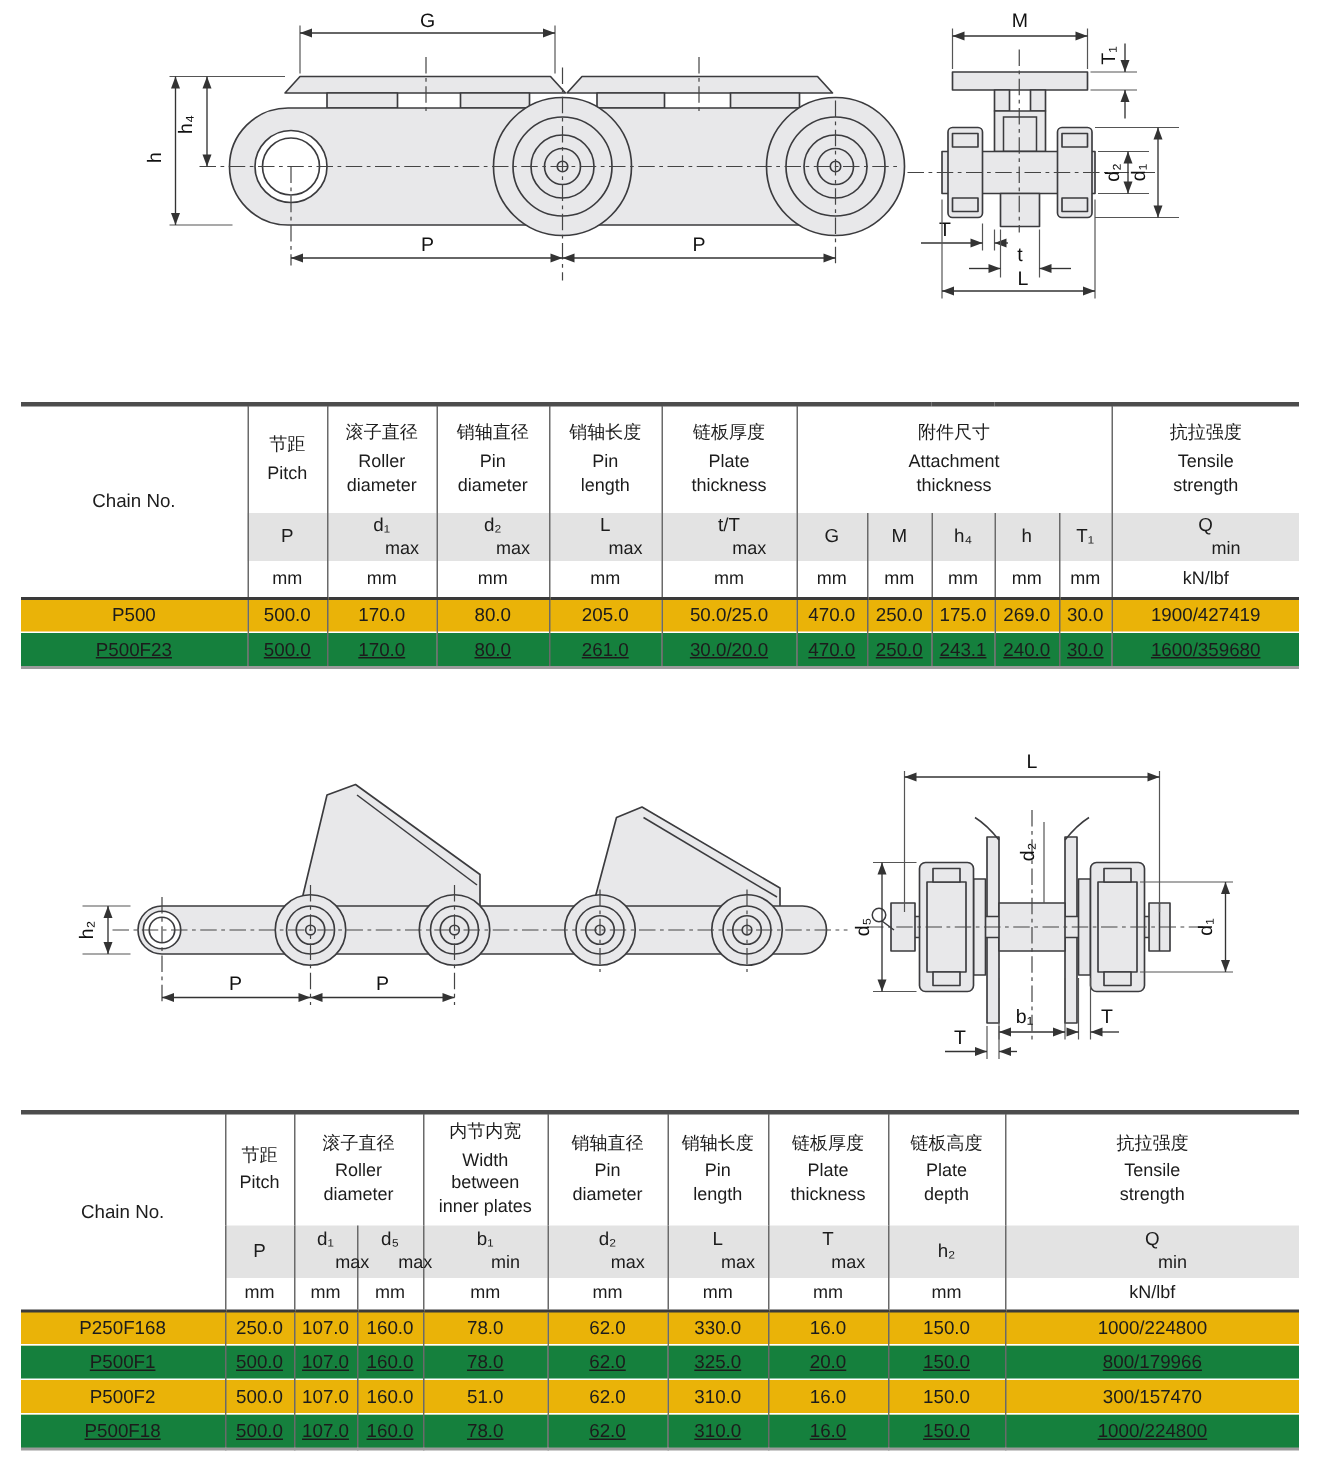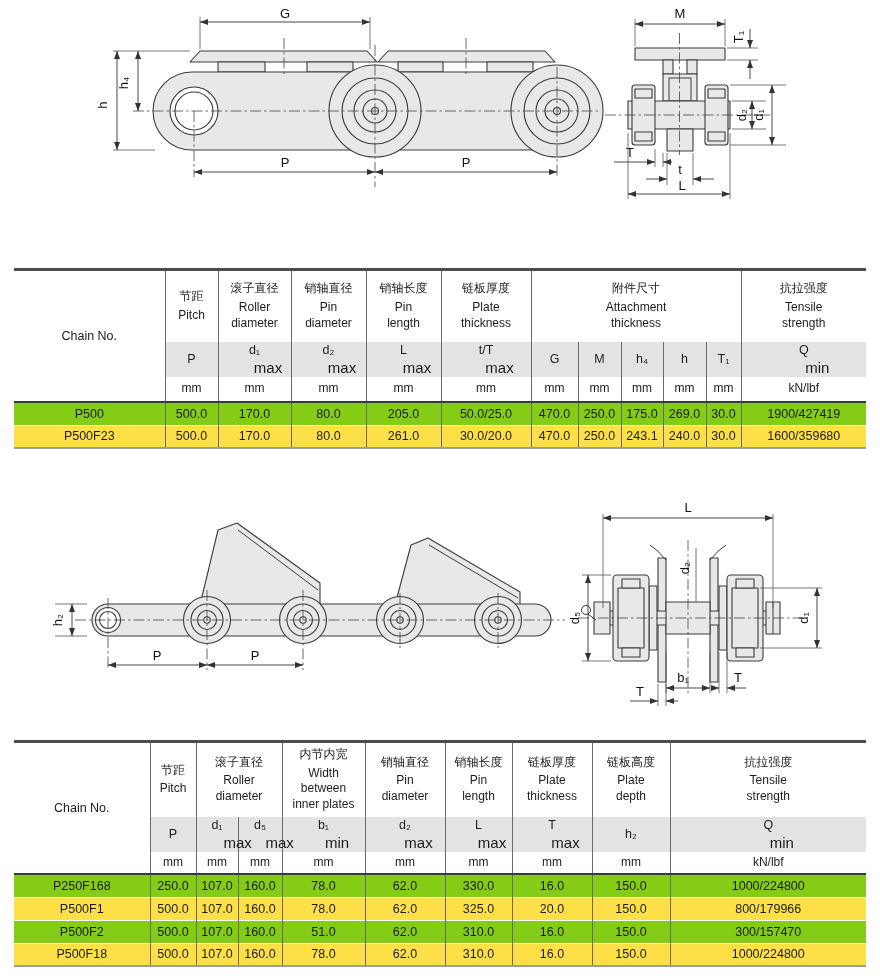--- a/index.html
+++ b/index.html
@@ -39,29 +39,29 @@
   tr.units-row th { border-bottom:2px solid #3a3a3a; background:#fff; }
   th.chain-no { border-bottom:2px solid #3a3a3a; background:#fff; font-size:12.5px; }
   #table1 tr.group-row { height:72px; }
   #table1 tr.sym-row   { height:32px; }
   #table1 tr.units-row { height:25px; }
   #table2 tr.group-row { height:75px; }
   #table2 tr.sym-row   { height:35px; }
   #table2 tr.units-row { height:22px; }
   tbody tr { height:23px; }
   tbody td { font-size:12.5px; }
-  tbody tr.shade-a { background:#84cc16; }
-  tbody tr.shade-b { background:#fde047; }
+  tbody tr.shade-a { background:#eab308; }
+  tbody tr.shade-b { background:#15803d;text-decoration:underline; }
   tbody tr + tr td { border-top:1px solid #ffffff; }
   .zh { display:block; margin-bottom:3px; }
   .en { display:inline-block; }
   .w45 { max-width:46px; } .w58 { max-width:58px; } .w60 { max-width:60px; }
   .w64 { max-width:64px; } .w72 { max-width:72px; } .w88 { max-width:92px; }
   .sym { display:block; font-size:12.5px; }
-  .qual { display:block; font-size:15px;padding-left:27px; }
+  .qual { display:block; font-size:12px;padding-left:27px; }
 </style>
 </head>
 <body>
 
 <div class="page">
 
   <svg id="diag1" width="545" height="200" viewBox="0 0 545 200">
     <defs>
       <marker id="a1e" markerWidth="9" markerHeight="7" refX="8.5" refY="3.5" orient="auto" markerUnits="userSpaceOnUse">
         <path d="M0.5,0.5 L8.5,3.5 L0.5,6.5 z" fill="#333"></path>

